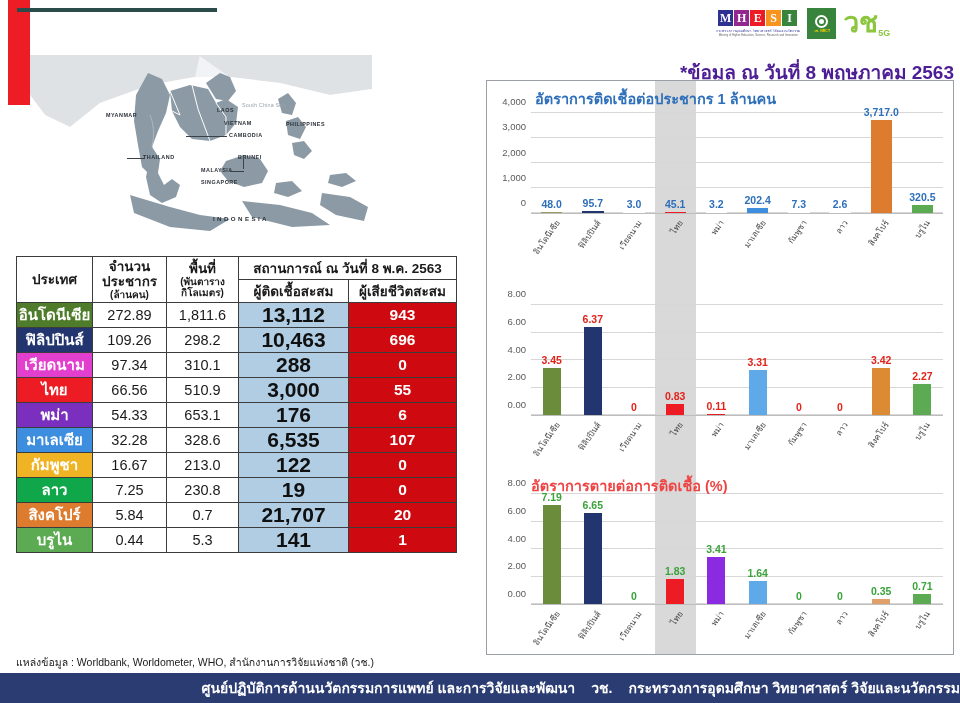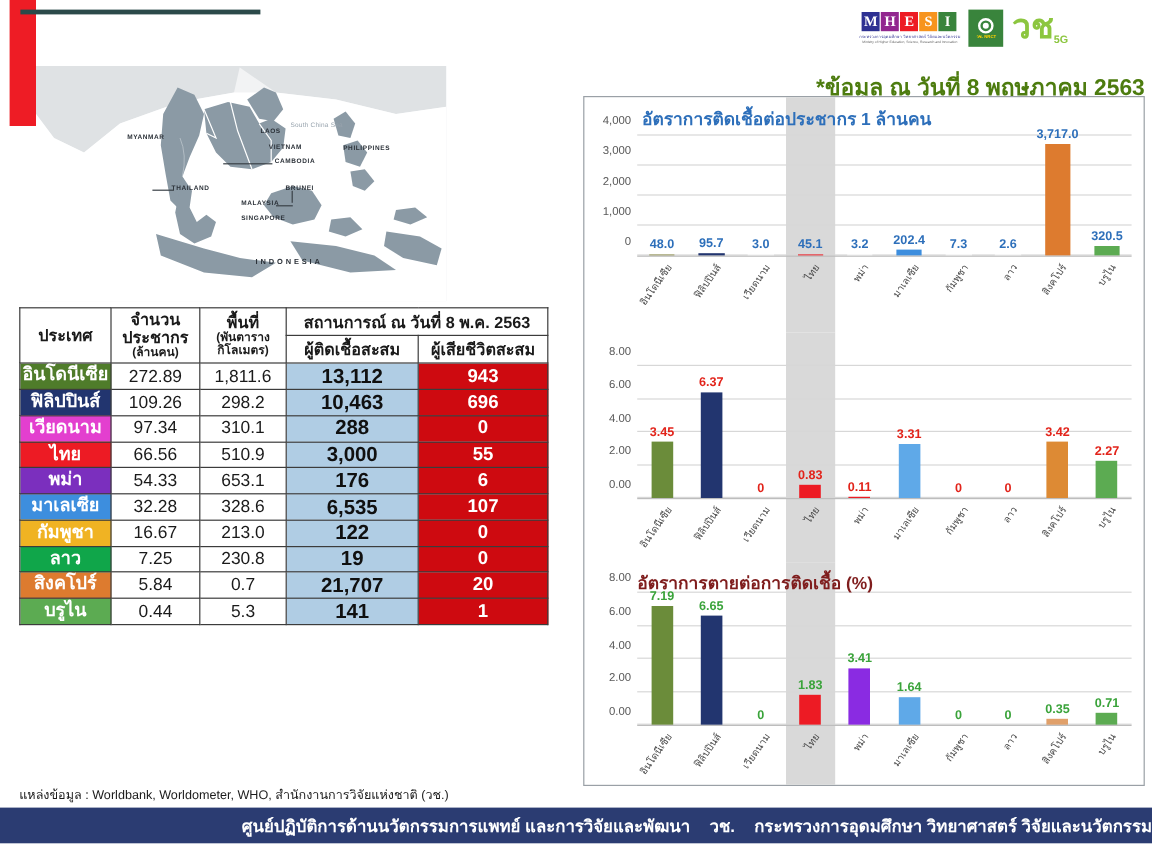--- a/index.html
+++ b/index.html
@@ -11,21 +11,21 @@
   }
   #page { position: relative; width: 960px; height: 703px; background: #fff; }
 
   
   .red-bar { position: absolute; left: 8px; top: 0; width: 22px; height: 105px; background: #ee1c25; }
   .dark-rule { position: absolute; left: 17px; top: 8px; width: 200px; height: 4px; background: #2b4a4a; }
   .title { position: absolute; left: 26px; top: 17px; font-size: 27px; font-weight: bold;
            color: #1b2f5e; white-space: nowrap; letter-spacing: -.2px; }
   .title .red { color: #e8162a; }
   .date-note { position: absolute; right: 6px; top: 57px; font-size: 19px; font-weight: bold;
-               color: #4d7c0f; white-space: nowrap; }
+               color: #4c1d95; white-space: nowrap; }
 
   
   .logos { position: absolute; left: 716px; top: 8px; display: flex; align-items: center; gap: 7px; }
   .mhesi { display: flex; flex-direction: column; align-items: center; }
   .mhesi-letters { display: flex; }
   .mhesi-letters span { width: 15px; height: 16px; color: #fff; font-size: 12px; font-weight: bold;
       display: flex; align-items: center; justify-content: center; margin-right: 1px; font-family: "Liberation Serif", serif;}
   .ml-m { background: #2e3192; } .ml-h { background: #92278f; }
   .ml-e { background: #ed1c24; } .ml-s { background: #f7941e; } .ml-i { background: #39843c; }
   .mhesi-th { font-size: 3.4px; color: #2e3192; margin-top: 2px; letter-spacing:.1px;}
@@ -51,34 +51,34 @@
 
   
   table.asean { position: absolute; left: 16px; top: 256px; width: 440px;
                 border-collapse: collapse; table-layout: fixed; }
   table.asean th, table.asean td { border: 1px solid #3c3c3c; text-align: center; }
   table.asean thead th { background: #ffffff; color: #1a1a1a; font-size: 13.5px; font-weight: bold;
                          padding: 2px 1px; line-height: 1.12; }
   table.asean thead th .sub { display:block; font-size: 10px; font-weight: bold; }
   .cname { font-size: 15px; font-weight: bold; color: #ffffff; padding: 1px 0; line-height: 1.25; }
   .num { background: #fff; font-size: 14.5px; color: #1a1a1a; padding: 1px 0; }
-  .cases { background: #b0cde4; font-size: 17px; font-weight: bold; color: #101010; }
+  .cases { background: #b0cde4; font-size: 21px; font-weight: bold; color: #101010; }
   .deaths { background: #ce0a10; font-size: 15.5px; font-weight: bold; color: #ffffff; }
   .src { position: absolute; left: 16px; top: 654px; font-size: 10.5px; color: #1a1a1a; white-space: nowrap; }
 
   
   .charts { position: absolute; left: 486px; top: 80px; width: 468px; height: 575px;
             border: 1px solid #9aa0a6; background: #fff; }
   .chart { position: relative; width: 100%; }
   .chart.c1 { height: 196px; } .chart.c2 { height: 192px; } .chart.c3 { height: 185px; }
   .band { position: absolute; top: 0; bottom: 0; background: #d9d9d9; z-index: 1; }
   .ctitle { position: absolute; z-index: 4; font-size: 14.5px; font-weight: bold; white-space: nowrap; }
   .c1 .ctitle { left: 48px; top: 6px; color: #2d6fba; }
   .c2 .ctitle { left: 44px; top: 5px; color: #e2231a; }
-  .c3 .ctitle { left: 44px; top: 5px; color: #7f1d1d; }
+  .c3 .ctitle { left: 44px; top: 5px; color: #ef4444; }
   .plot { position: absolute; left: 44px; right: 10px; z-index: 2; }
   .c1 .plot { top: 32px; height: 100px; } .c2 .plot { top: 28px; height: 110px; }
   .c3 .plot { top: 25px; height: 110px; }
   .grid { position: absolute; left: 0; right: 0; height: 1px; background: #d7d7d7; }
   .ytick { position: absolute; right: 100%; margin-right: 5px; transform: translateY(-50%);
            font-size: 9.5px; color: #5a5a5a; white-space: nowrap; }
   .bars { position: absolute; left: 0; right: 0; bottom: 0; top: 0; display: flex;
           align-items: flex-end; z-index: 3; }
   .bcell { flex: 1; position: relative; height: 100%; display: flex; align-items: flex-end;
            justify-content: center; }

